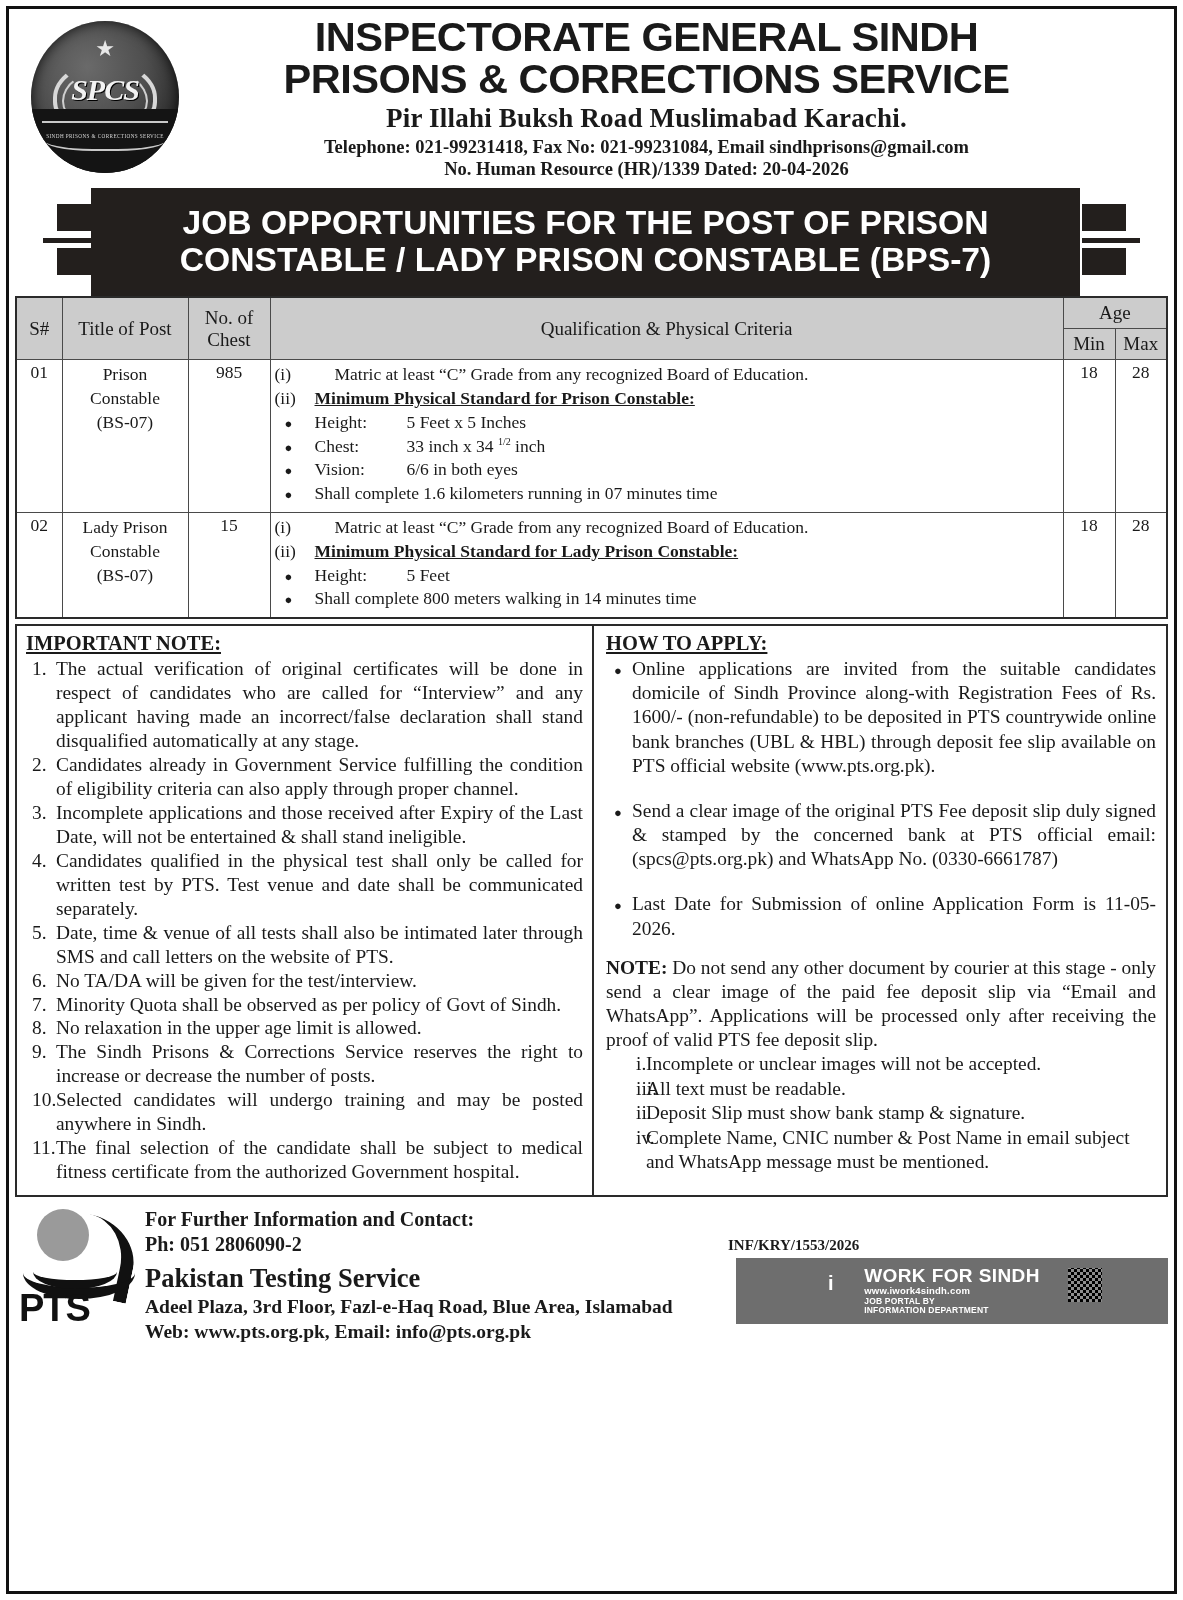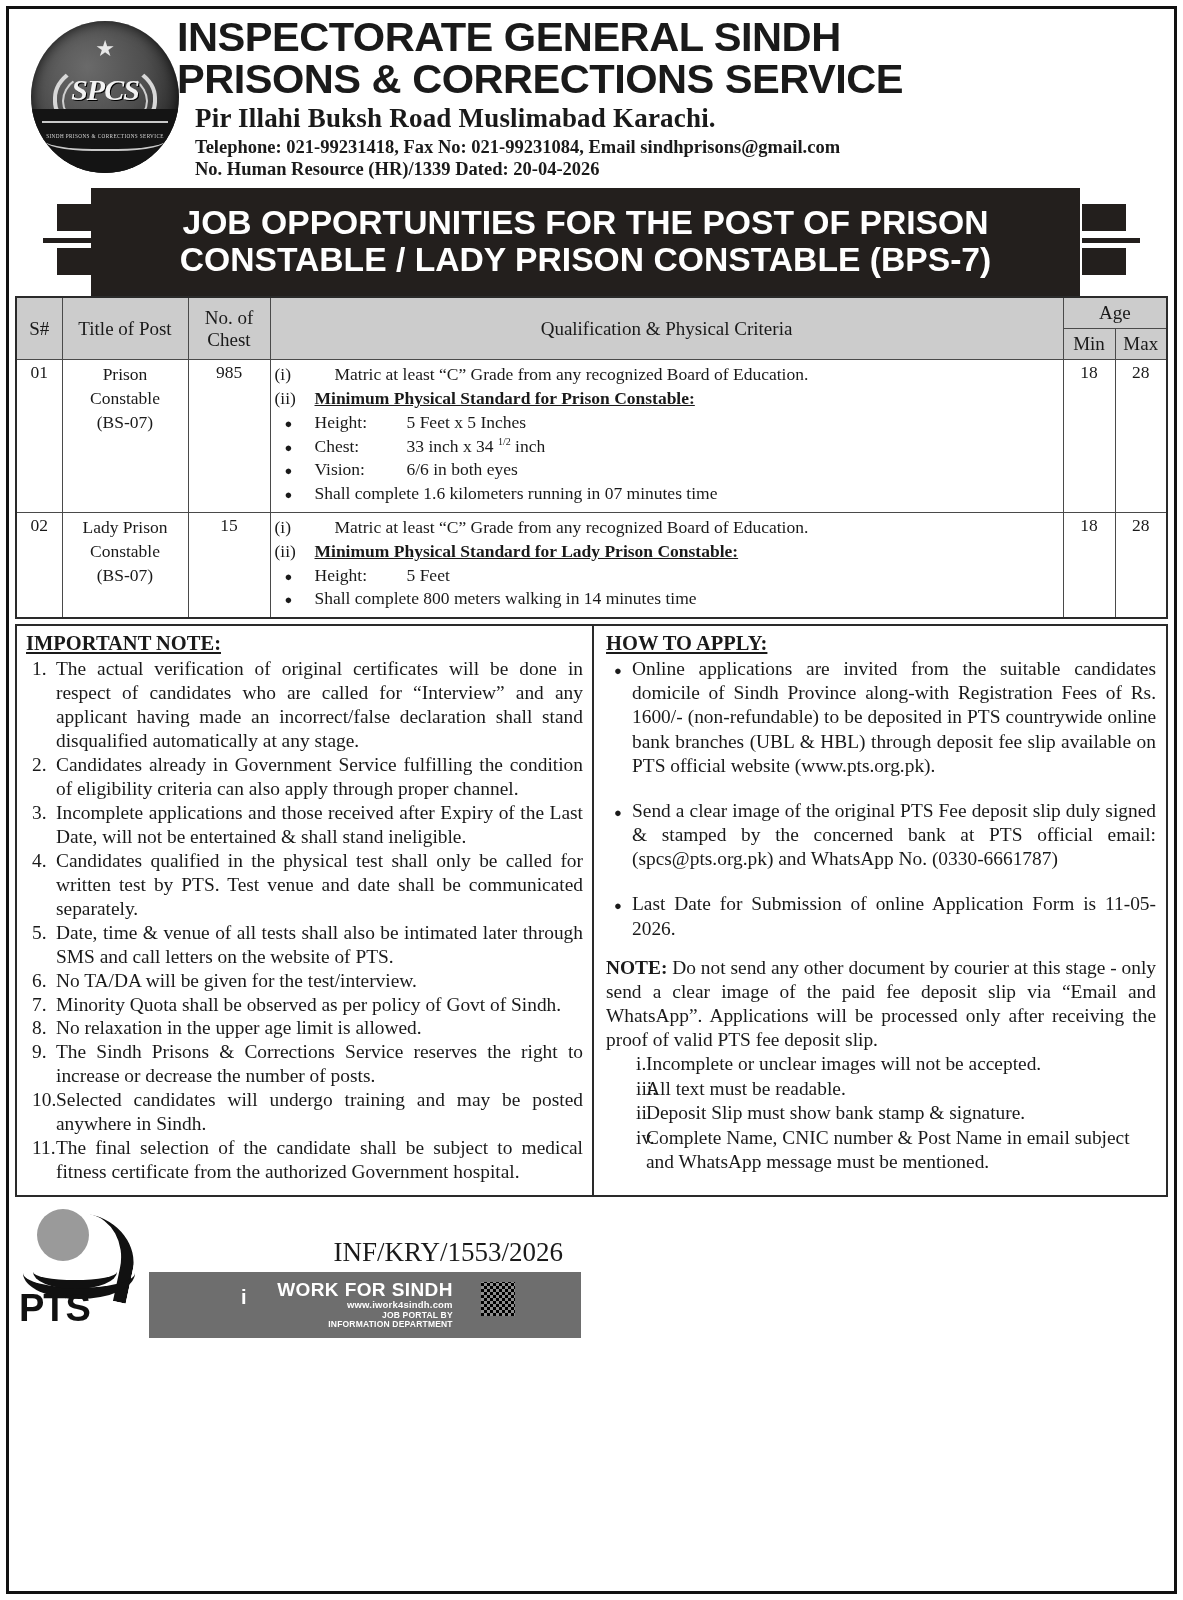--- a/index.html
+++ b/index.html
@@ -65,21 +65,21 @@
     position:absolute; left:50%; top:66%; transform:translateX(-50%);
     width:126px; height:30px; z-index:4;
     border-top:2px solid #c9c9c9; border-bottom:2px solid #c9c9c9;
     border-radius:0 0 40% 40%;
   }
   .em-ribbon span{
     display:block; text-align:center; font-size:5.2px; color:#d5d5d5;
     letter-spacing:.4px; padding-top:10px; white-space:nowrap;
   }
 
-  .hdr-txt { flex:1; text-align:left; padding-right:70px; }
+  .hdr-txt { flex:1; text-align:center; padding-right:70px; }
   .org1, .org2 {
     font-family:"Liberation Sans", sans-serif;
     font-weight:bold; font-size:40px; line-height:1.04;
     letter-spacing:-0.5px;
     transform:scaleX(1.04); transform-origin:center;
   }
   .addr {
     font-family:"Liberation Serif", serif;
     font-weight:bold; font-size:27px; margin-top:3px; letter-spacing:.2px;
   }
@@ -222,30 +222,30 @@
   .ft-l1{ font-weight:bold; font-size:20px; line-height:1.25; }
   .ft-l2{ font-weight:bold; font-size:20px; line-height:1.25; }
   .ft-big{ font-weight:bold; font-size:26.5px; line-height:1.3; margin-top:4px;}
   .ft-l3{ font-weight:bold; font-size:19.5px; line-height:1.28; }
   .ft-l4{ font-weight:bold; font-size:19.5px; line-height:1.28; }
 
   .ft-right{
     width:440px; flex:0 0 440px; position:relative; padding-top:34px;
   }
   .inf{
-    text-align:right; font-weight:normal; font-size:27px; padding-right:18px;
+    font-weight:bold; font-size:15px; padding-right:18px;
     font-family:"Liberation Serif", serif;
   }
   .iwork{
     margin-top:4px; margin-left:8px;
     background:#6e6e6e; color:#fff;
     height:66px; position:relative;
     display:flex; align-items:center; justify-content:center;
   }
-  .iwork-in{ text-align:right; line-height:1.12; }
+  .iwork-in{ text-align:left; line-height:1.12; }
   .iwork-l1{
     font-family:"Liberation Sans", sans-serif; font-weight:bold;
     font-size:19px; letter-spacing:.4px;
   }
   .iwork-l2{ font-family:"Liberation Sans", sans-serif; font-size:9.5px; font-weight:bold; letter-spacing:.2px;}
   .iwork-l3{ font-family:"Liberation Sans", sans-serif; font-size:8.5px; font-weight:bold; letter-spacing:.2px;}
   .iwork-l4{ font-family:"Liberation Sans", sans-serif; font-size:8.5px; font-weight:bold; letter-spacing:.2px;}
   .qr{
     position:absolute; right:66px; top:10px; width:34px; height:34px;
     background:
@@ -483,20 +483,27 @@
   </div>
 
   <div class="footer">
     <div class="pts-logo">
       <div class="pts-dot"></div>
       <div class="pts-sw1"></div>
       <div class="pts-sw2"></div>
       <div class="pts-sw3"></div>
       <div class="pts-word">PTS</div>
     </div>
+    <div class="pts-txt">
+      <div class="ft-l1">For Further Information and Contact:</div>
+      <div class="ft-l2">Ph: 051 2806090-2</div>
+      <div class="ft-big">Pakistan Testing Service</div>
+      <div class="ft-l3">Adeel Plaza, 3rd Floor, Fazl-e-Haq Road, Blue Area, Islamabad</div>
+      <div class="ft-l4">Web: www.pts.org.pk, Email: info@pts.org.pk</div>
+    </div>
     <div class="ft-right">
       <div class="inf">INF/KRY/1553/2026</div>
       <div class="iwork">
         <div class="iwork-i">i</div>
         <div class="iwork-in">
           <div class="iwork-l1">WORK FOR SINDH</div>
           <div class="iwork-l2">www.iwork4sindh.com</div>
           <div class="iwork-l3">JOB PORTAL BY</div>
           <div class="iwork-l4">INFORMATION DEPARTMENT</div>
         </div>

